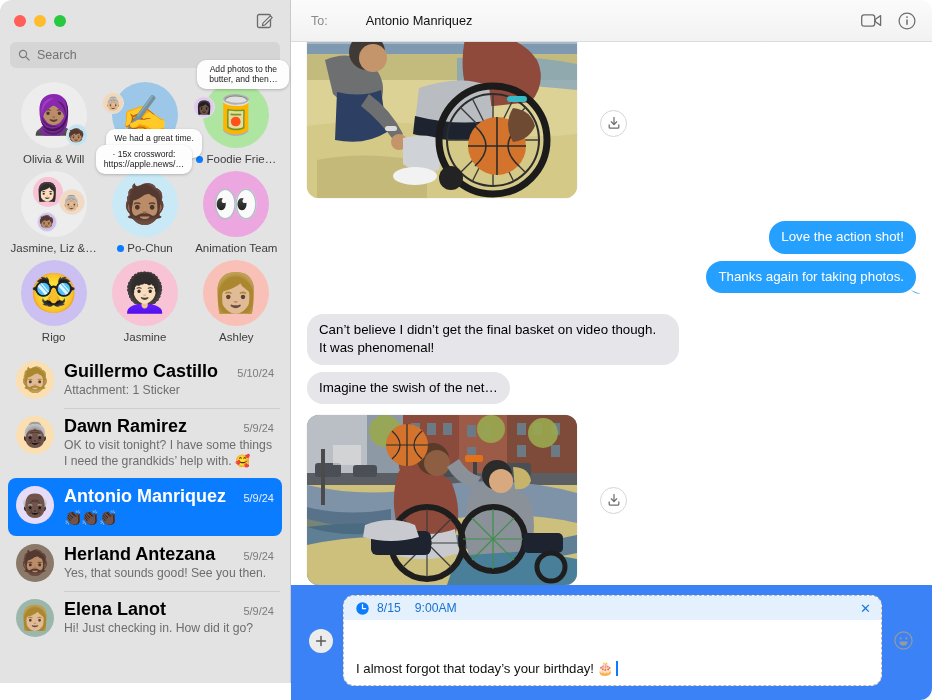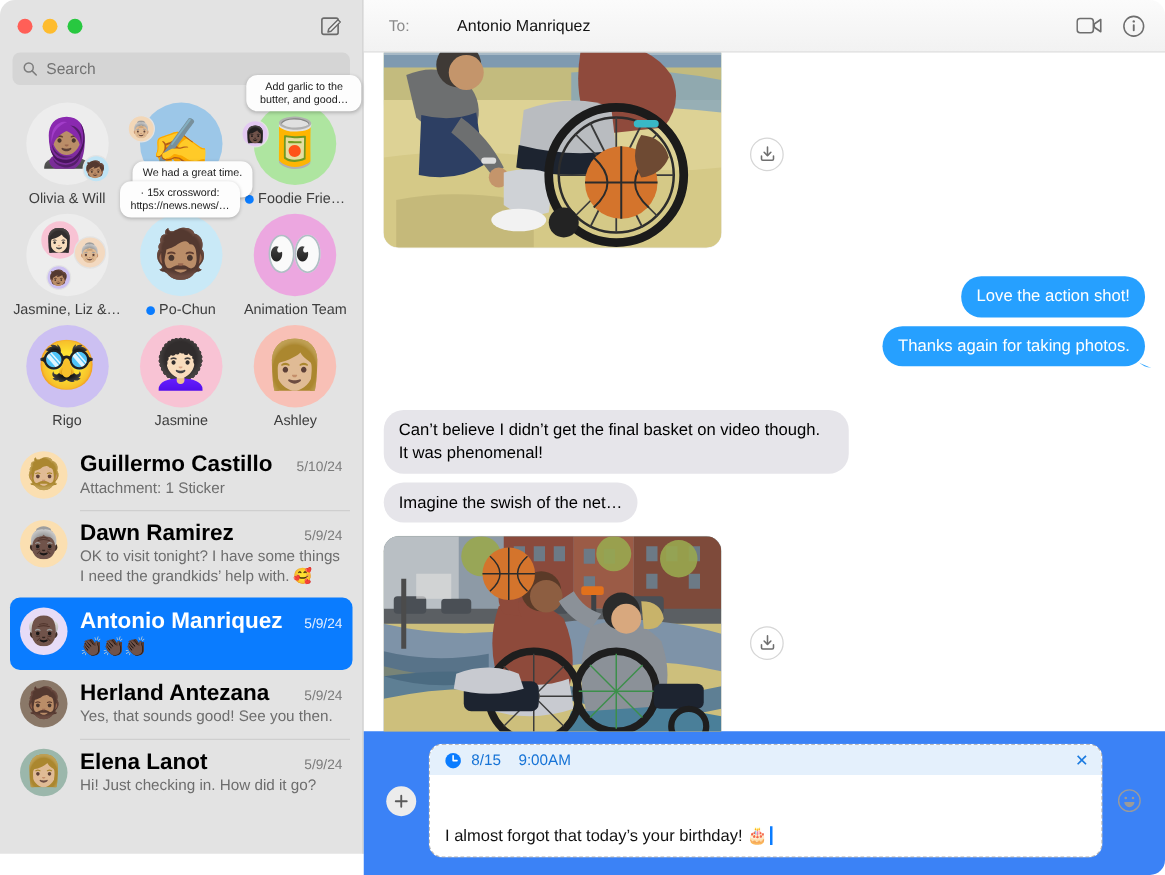--- a/index.html
+++ b/index.html
@@ -334,21 +334,21 @@
         <div class="pin-label">
           <span class="unread-dot"></span>
           <span>Penpals</span>
         </div>
       </div>
 
       <div class="pin">
         <div class="pin-av" style="background:#aee5a0">
           <span>🥫</span>
           <span class="mini-av" style="left:-10px;top:14px;background:#e3c9f2">👩🏿</span>
-          <span class="bubble-preview" style="left:-6px;top:-22px;width:92px">Add garlic to the butter, and good…</span>
+          <span class="bubble-preview" style="left:-6px;top:-22px;width:92px">Add photos to the butter, and then…</span>
         </div>
         <div class="pin-label">
           <span class="unread-dot"></span>
           <span>Foodie Frie…</span>
         </div>
       </div>
 
       <div class="pin">
         <div class="pin-av" style="background:#ededed">
           <span style="position:absolute;left:12px;top:6px;width:30px;height:30px;border-radius:50%;background:#f8c3d4;display:flex;align-items:center;justify-content:center;font-size:18px">👩🏻</span>
@@ -356,21 +356,21 @@
           <span class="mini-av" style="left:16px;bottom:5px;background:#ccc0f2;width:20px;height:20px;font-size:12px">🧒🏽</span>
         </div>
         <div class="pin-label">
           <span>Jasmine, Liz &amp;…</span>
         </div>
       </div>
 
       <div class="pin">
         <div class="pin-av" style="background:#c9e9f7">
           <span>🧔🏽</span>
-          <span class="bubble-preview" style="left:-16px;top:-26px;width:104px">·   15x crossword: https://news.news/…</span>
+          <span class="bubble-preview" style="left:-16px;top:-26px;width:104px">·   15x crossword: https://apple.news/…</span>
         </div>
         <div class="pin-label">
           <span class="unread-dot"></span>
           <span>Po-Chun</span>
         </div>
       </div>
 
       <div class="pin">
         <div class="pin-av" style="background:#eca7e0">
           <span>👀</span>
@@ -549,21 +549,21 @@
       </div>
 
       <div class="row out" style="margin-top:16px">
         <div class="bubble out">Love the action shot!</div>
       </div>
 
       <div class="row out">
         <div class="bubble out tail">Thanks again for taking photos.</div>
       </div>
 
-      <div class="row in" style="margin-top:28px">
+      <div class="row in" style="margin-top:14px">
         <div class="bubble in">Can’t believe I didn’t get the final basket on video though. It was phenomenal!</div>
       </div>
 
       <div class="row in">
         <div class="bubble in">Imagine the swish of the net…</div>
       </div>
 
       <div class="row in" style="margin-top:4px">
         <div class="photo two" style="background:#9aa79b;height:170px">
           <div class="scene">

